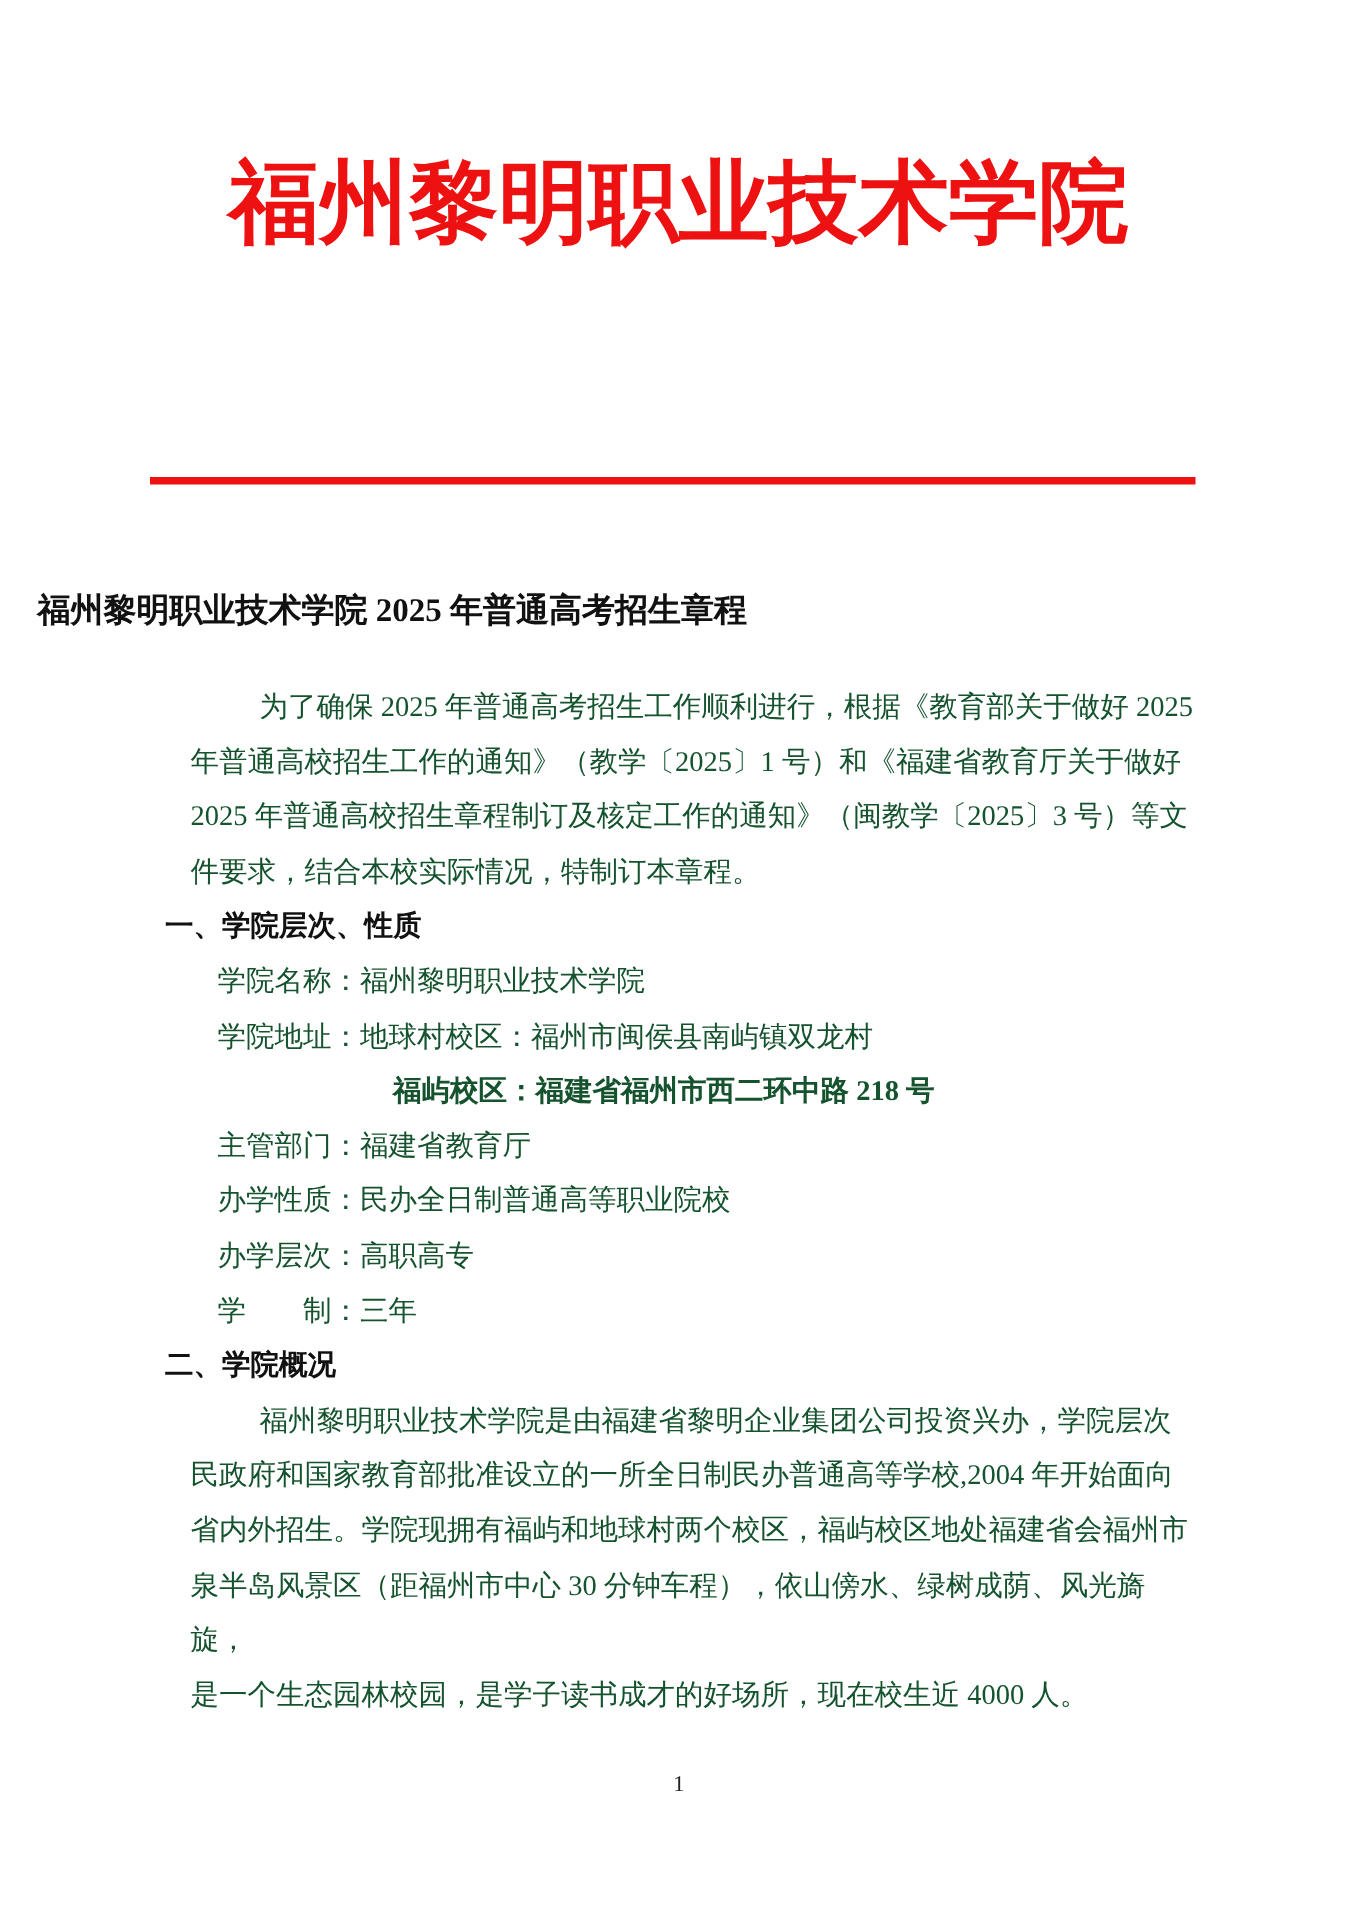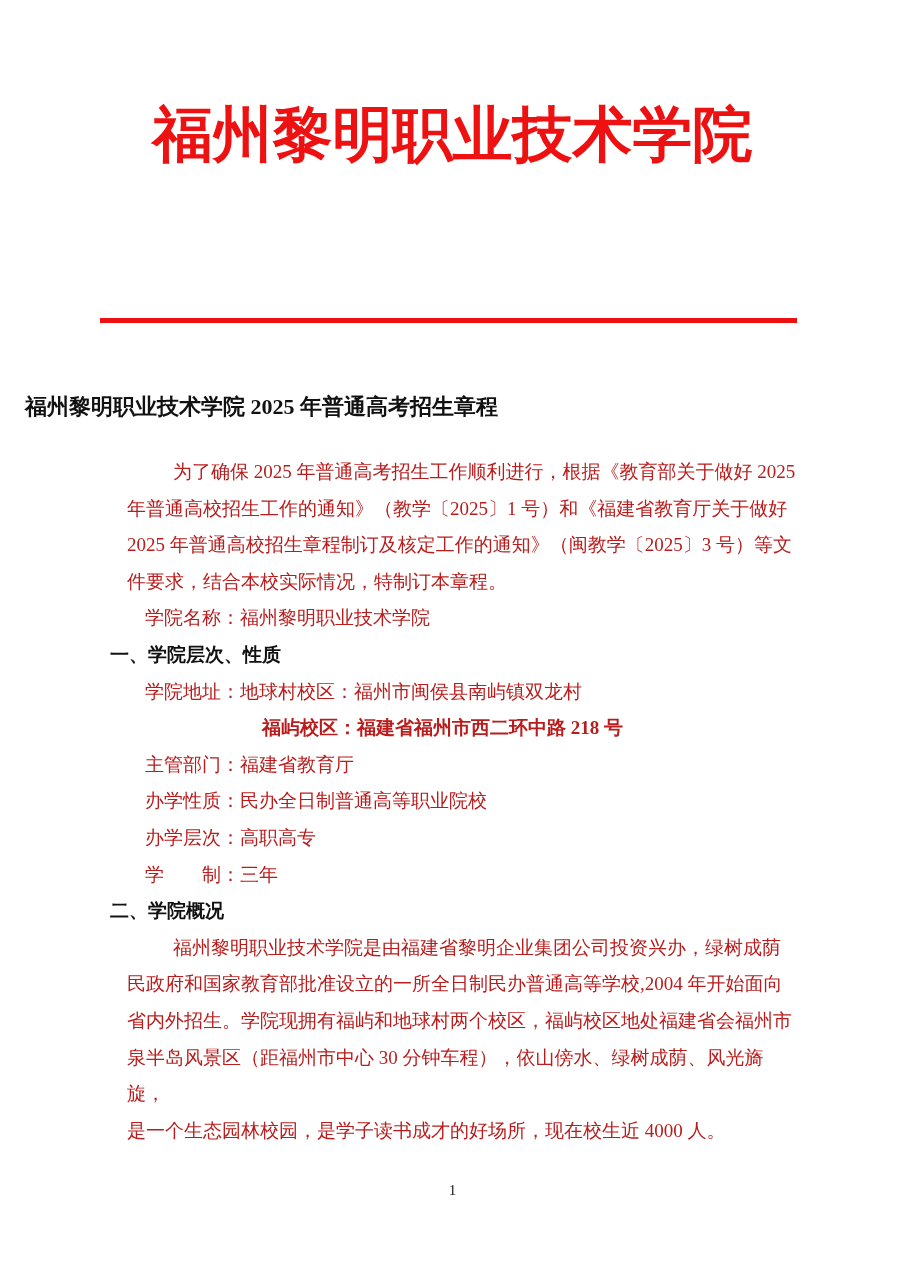--- a/index.html
+++ b/index.html
@@ -54,21 +54,21 @@
   .content {
     position: absolute;
     top: 454px;
     left: 127px;
     width: 672px;
     font-size: 19px;
   }
   .line {
     line-height: 36.6px;
     white-space: pre-wrap;
-    color: #b91c1c;
+    color: #14532d;
   }
   .line.first {
     text-indent: 46px;
   }
   .line.heading {
     font-family: "Liberation Sans", "DejaVu Sans", sans-serif;
     font-weight: 700;
     margin-left: -17px;
     color: #111111;
   }
@@ -101,33 +101,33 @@
 
   <div class="doc-title">福州黎明职业技术学院 2025 年普通高考招生章程</div>
 
   <div class="content">
 
     <div class="line first">为了确保 2025 年普通高考招生工作顺利进行，根据《教育部关于做好 2025</div>
     <div class="line">年普通高校招生工作的通知》（教学〔2025〕1 号）和《福建省教育厅关于做好</div>
     <div class="line">2025 年普通高校招生章程制订及核定工作的通知》（闽教学〔2025〕3 号）等文</div>
     <div class="line">件要求，结合本校实际情况，特制订本章程。</div>
 
+    <div class="line heading">一、学院层次、性质</div>
+
     <div class="line item">学院名称：福州黎明职业技术学院</div>
-
-    <div class="line heading">一、学院层次、性质</div>
     <div class="line item">学院地址：地球村校区：福州市闽侯县南屿镇双龙村</div>
     <div class="line item sub">福屿校区：福建省福州市西二环中路 218 号</div>
     <div class="line item">主管部门：福建省教育厅</div>
     <div class="line item">办学性质：民办全日制普通高等职业院校</div>
     <div class="line item">办学层次：高职高专</div>
     <div class="line item">学　　制：三年</div>
 
     <div class="line heading">二、学院概况</div>
 
-    <div class="line first">福州黎明职业技术学院是由福建省黎明企业集团公司投资兴办，绿树成荫</div>
+    <div class="line first">福州黎明职业技术学院是由福建省黎明企业集团公司投资兴办，学院层次</div>
     <div class="line">民政府和国家教育部批准设立的一所全日制民办普通高等学校,2004 年开始面向</div>
     <div class="line">省内外招生。学院现拥有福屿和地球村两个校区，福屿校区地处福建省会福州市</div>
     <div class="line">泉半岛风景区（距福州市中心 30 分钟车程），依山傍水、绿树成荫、风光旖旋，</div>
     <div class="line">是一个生态园林校园，是学子读书成才的好场所，现在校生近 4000 人。</div>
 
   </div>
 
   <div class="page-number">1</div>
 
 </div>

